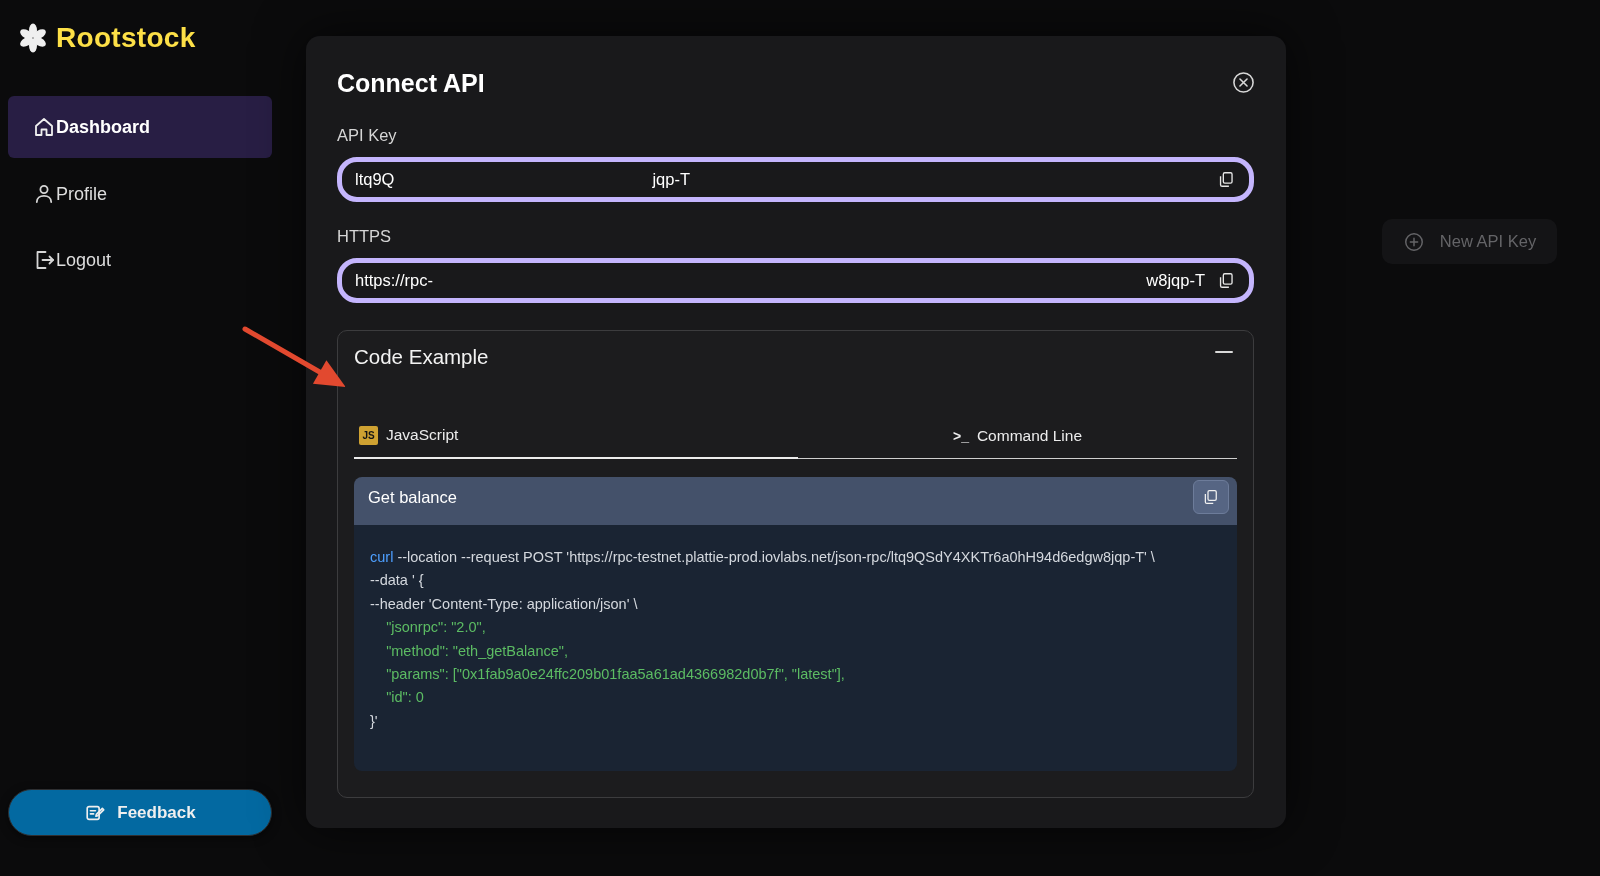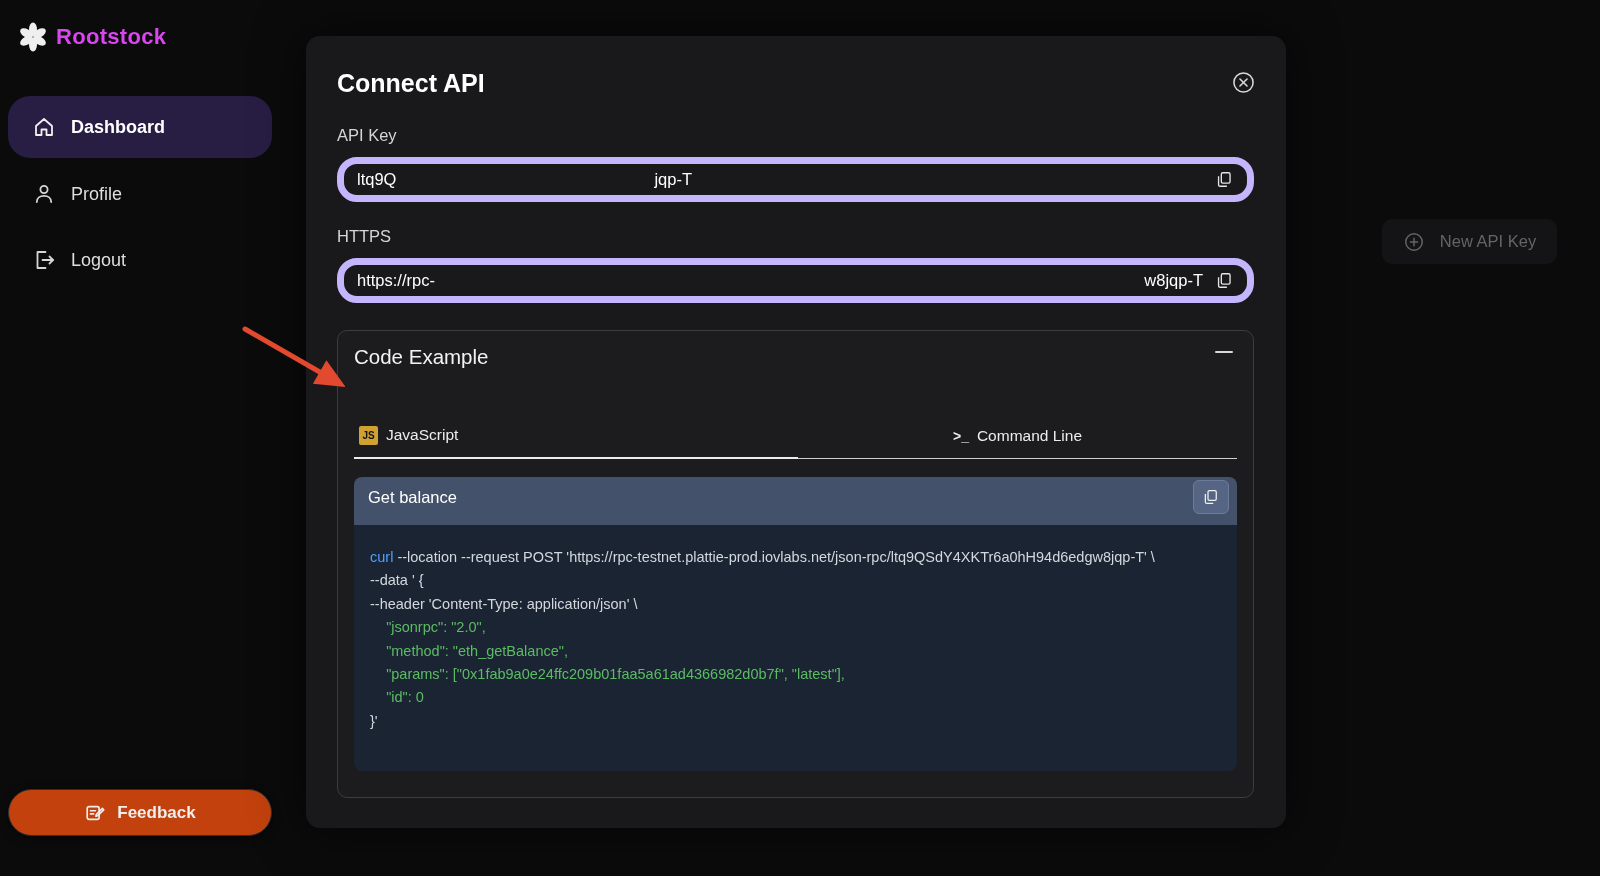--- a/index.html
+++ b/index.html
@@ -19,46 +19,46 @@
     background:var(--page_bg);
     font-family:"Liberation Sans", sans-serif;
     color:#e8e8e8;
     position:relative;
     overflow:hidden;
   }
   .abs{position:absolute;}
 
   
   .logo{left:18px;top:22px;display:flex;align-items:center;gap:8px;}
-  .logo-text{font-size:22px;font-weight:700;color:#d946ef;letter-spacing:.3px;}
-  .nav-item{left:8px;width:264px;display:flex;align-items:center;gap:15px;padding-left:24px;font-size:18px;color:#dedede;border-radius:22px;cursor:pointer;}
+  .logo-text{font-size:28px;font-weight:700;color:#fde047;letter-spacing:.3px;}
+  .nav-item{left:8px;width:264px;display:flex;align-items:center;padding-left:24px;font-size:18px;color:#dedede;border-radius:6px;cursor:pointer;}
   .nav-item.active{background:var(--sidebar_active_bg);font-weight:600;color:#ffffff;}
   .nav-dashboard{top:96px;height:62px;}
   .nav-profile{top:170px;height:48px;}
   .nav-logout{top:236px;height:48px;}
   .icon{display:inline-flex;align-items:center;justify-content:center;}
 
   .feedback-btn{left:8px;top:789px;width:264px;height:47px;border-radius:24px;
-    background:#c2410c;border:1px solid #2f2f31;display:flex;align-items:center;justify-content:center;
+    background:#0369a1;border:1px solid #2f2f31;display:flex;align-items:center;justify-content:center;
     gap:11px;font-size:17px;font-weight:700;color:#efefef;cursor:pointer;box-shadow:0 2px 8px rgba(0,0,0,.5);}
 
   
   .new-api-key{left:1382px;top:219px;width:175px;height:45px;border-radius:10px;
     background:#141416;color:#646467;display:flex;align-items:center;justify-content:center;gap:15px;font-size:16.5px;}
 
   
   .modal{left:306px;top:36px;width:980px;height:792px;background:var(--modal_bg);
     border-radius:14px;box-shadow:0 0 50px rgba(0,0,0,.65);}
   .modal-title{left:31px;top:33px;font-size:25px;font-weight:700;color:#ffffff;}
   .close-btn{right:30px;top:34px;cursor:pointer;line-height:0;}
 
   .field-label{left:31px;font-size:16.5px;color:#d6d6d6;}
   .label-api{top:90px;}
   .label-https{top:191px;}
-  .field-input{left:31px;width:917px;height:45px;border:7px solid #c4b5fd;border-radius:20px;
+  .field-input{left:31px;width:917px;height:45px;border:5px solid #c4b5fd;border-radius:20px;
     display:flex;align-items:center;padding:0 13px;font-size:16.5px;color:#ffffff;background:transparent;}
   .input-api{top:121px;}
   .input-https{top:222px;}
   .redacted-gap{display:inline-block;width:258px;}
   .grow{flex:1;}
   .val-end-https{margin-right:12px;}
   .copy-icon-btn{cursor:pointer;line-height:0;display:inline-flex;}
 
   
   .code-panel{left:31px;top:294px;width:917px;height:468px;border:1px solid #3c3c3e;border-radius:10px;background:#1c1c1e;}

